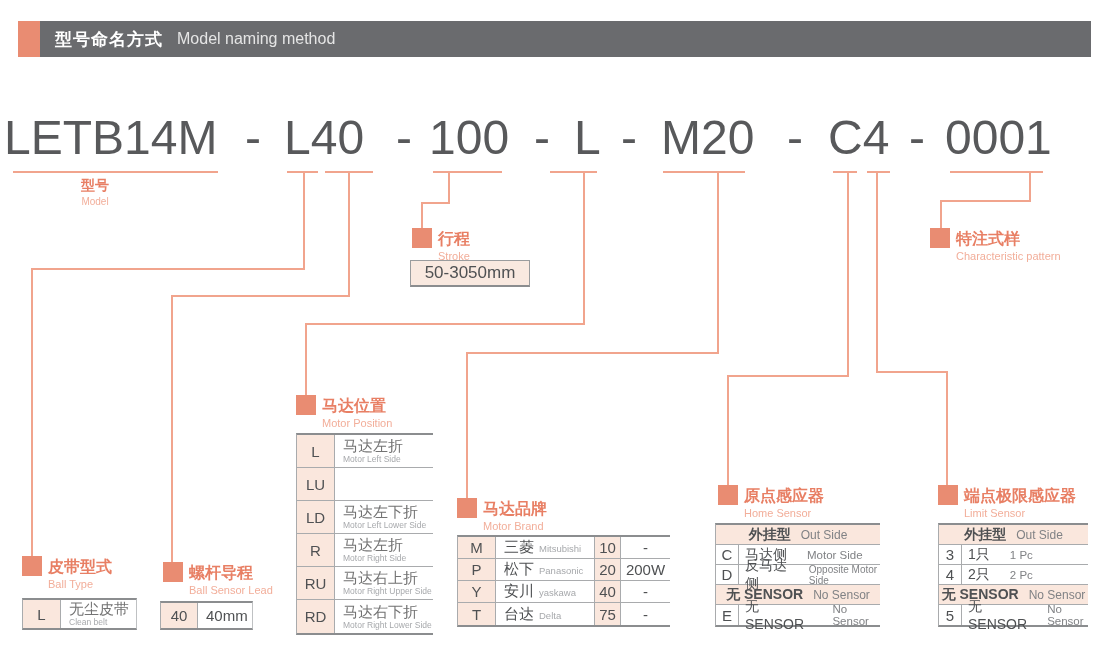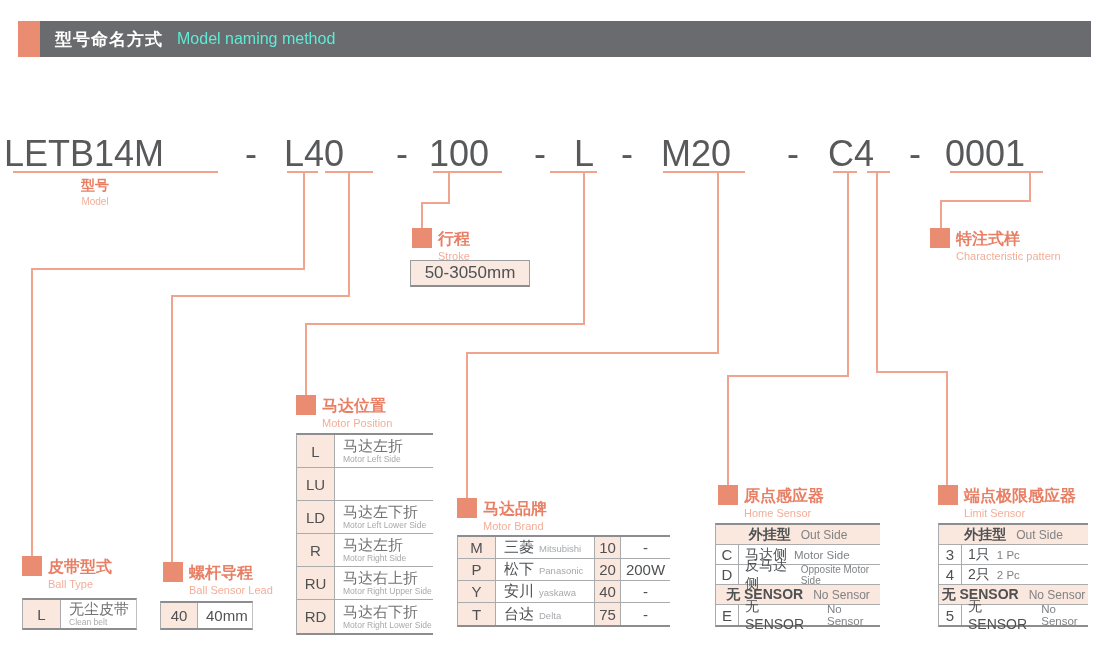--- a/index.html
+++ b/index.html
@@ -5,23 +5,23 @@
   html,body{margin:0;padding:0;background:#ffffff;}
   #canvas{
     position:relative;width:1108px;height:646px;background:#ffffff;overflow:hidden;
     font-family:"Liberation Sans", sans-serif;
   }
   
   .hdr-sq{position:absolute;left:18px;top:21px;width:22px;height:36px;background:#E98C72;}
   .hdr-bar{position:absolute;left:40px;top:21px;width:1051px;height:36px;background:#6A6B6E;
     display:flex;align-items:center;}
   .hdr-zh{color:#fff;font-size:17px;font-weight:bold;margin-left:15px;letter-spacing:1px;}
-  .hdr-en{color:#5eead4;font-size:16px;margin-left:14px;}
-  
-  .mpart{position:absolute;top:127px;font-size:36px;line-height:54px;color:#58595B;white-space:pre;}
+  .hdr-en{color:#e5e5e5;font-size:16px;margin-left:14px;}
+  
+  .mpart{position:absolute;top:111px;font-size:48px;line-height:54px;color:#58595B;white-space:pre;}
   
   .ln{position:absolute;background:#F1A48D;}
   
   .co-sq{position:absolute;width:20px;height:20px;background:#E98C72;}
   .co-zh{position:absolute;font-size:16px;font-weight:bold;color:#E87F64;white-space:nowrap;}
   .co-en{position:absolute;font-size:11px;color:#F2AE9A;white-space:nowrap;}
   .mlabel{position:absolute;left:55px;top:177px;width:80px;text-align:center;}
   .mlabel .zh{font-size:14px;font-weight:bold;color:#E87F64;}
   .mlabel .en{font-size:10px;color:#F2AE9A;margin-top:1px;}
   
@@ -39,21 +39,21 @@
   .inline-desc{display:flex;align-items:baseline;padding-left:8px;box-sizing:border-box;flex:1;align-self:center;}
   .inline-desc .zh{font-size:15px;color:#4F5153;}
   .inline-desc .en{font-size:9.5px;color:#A7A9AC;margin-left:5px;}
   
   .srow-h{display:flex;align-items:baseline;justify-content:center;background:#FAE7DD;
           border-bottom:1px solid #A9ABAD;box-sizing:border-box;}
   .srow-h .zh{font-size:14px;font-weight:bold;color:#4F5153;align-self:center;}
   .srow-h .en{font-size:12px;color:#808285;margin-left:10px;align-self:center;}
   .sdesc{display:flex;align-items:center;padding-left:6px;box-sizing:border-box;flex:1;}
   .sdesc .zh{font-size:14px;color:#4F5153;}
-  .sdesc .en{font-size:11.5px;color:#808285;margin-left:7px;}
+  .sdesc .en{font-size:11.5px;color:#808285;margin-left:20px;}
   .scode{font-size:15px;}
   
   .stroke-box{position:absolute;left:410px;top:260px;width:120px;height:27px;background:#F9E9E0;
     border:1px solid #9A9C9E;border-bottom:2px solid #8B8D8F;box-sizing:border-box;
     display:flex;align-items:center;justify-content:center;font-size:17px;color:#4F5153;}
 </style>
 </head>
 <body>
 
 <div id="canvas">

